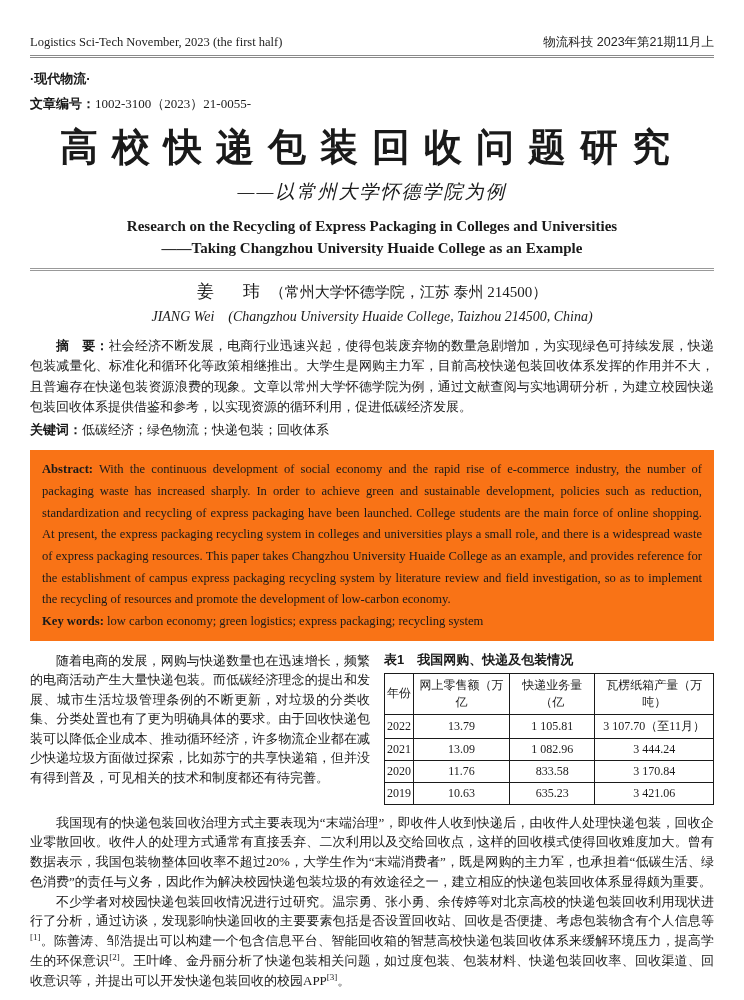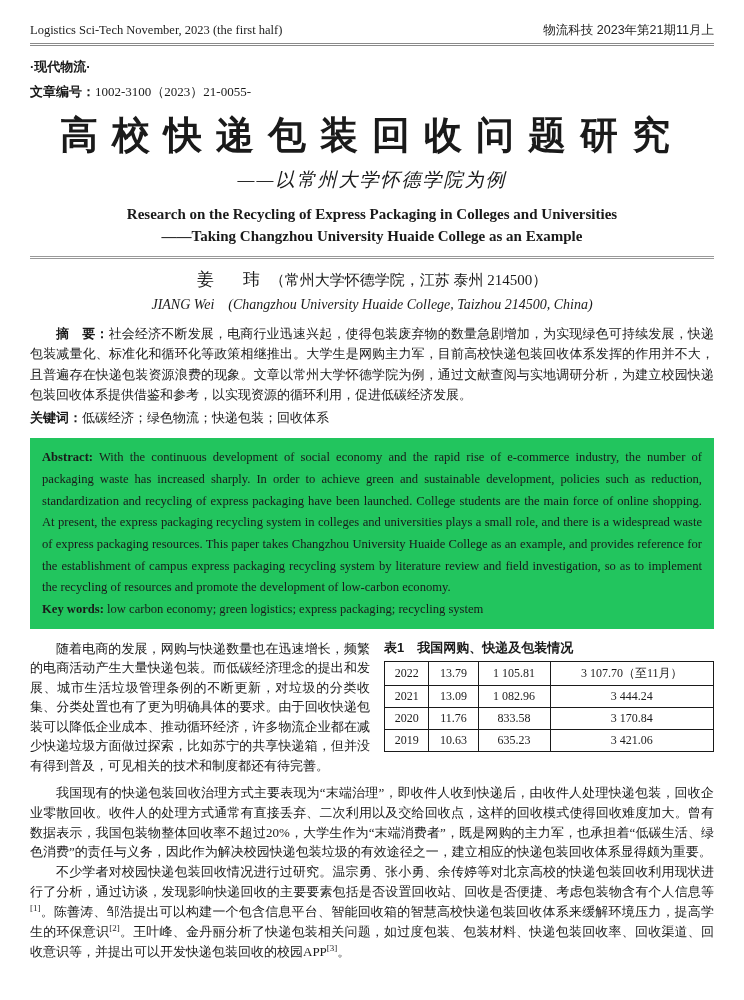--- a/index.html
+++ b/index.html
@@ -1,18 +1,18 @@
 <!DOCTYPE html>
 <html><head>
 <meta charset="utf-8">
 <style>
   * { margin:0; padding:0; box-sizing:border-box; }
   html,body { width:744px; height:1000px; background:#ffffff; color:#1a1a1a; overflow:hidden; }
   body { font-family:"Liberation Serif","DejaVu Serif",serif; }
-  .page { width:744px; height:859px; padding:22px 30px 0 30px; }
+  .page { width:744px; height:859px; padding:34px 30px 0 30px; }
 
   .hdr { display:flex; justify-content:space-between; align-items:baseline; font-size:12.5px; color:#222; }
   .hdr .en { font-family:"Liberation Serif","DejaVu Serif",serif; }
   .hdr .zh { font-family:"Liberation Sans","DejaVu Sans",sans-serif; font-size:12.5px; }
   .hdr-rule { margin-top:4px; height:3px; border-top:1px solid #8a8a8a; border-bottom:1px solid #8a8a8a; }
 
   .col-tag { margin-top:12px; font-family:"Liberation Sans","DejaVu Sans",sans-serif; font-weight:bold; font-size:13px; }
   .art-no { margin-top:7px; font-size:13px; }
   .art-no .lbl { font-family:"Liberation Sans","DejaVu Sans",sans-serif; font-weight:bold;text-align:right; }
 
@@ -26,21 +26,21 @@
   .author-zh .nm { font-size:17px; letter-spacing:6px; }
   .author-en { margin-top:5px; text-align:center; font-size:14px; font-style:italic; }
 
   .abs-zh { margin-top:10px; font-size:13px; line-height:1.58; text-align:justify; }
   .abs-zh .ind { text-indent:2em; }
   .lblb { font-family:"Liberation Sans","DejaVu Sans",sans-serif; font-weight:bold; font-style:normal; }
   .kw-line { margin-top:2px; font-size:13px; }
   .clc-line { margin-top:4px; font-size:13px; }
   .clc-line .sp { display:inline-block; width:22px; }
 
-  .abs-en { margin-top:10px; background:#22c55e; padding:9px 12px 8px 12px; font-size:12.6px; line-height:1.72; text-align:justify; }
+  .abs-en { margin-top:10px; background:#f97316; padding:9px 12px 8px 12px; font-size:12.6px; line-height:1.72; text-align:justify; }
   .abs-en .lble { font-weight:bold; }
 
   .two-col { margin-top:10px; display:flex; gap:14px; }
   .col-l { width:340px; font-size:13px; line-height:1.5; text-align:justify; }
   .col-l p { text-indent:2em; }
   .col-r { width:330px; }
   .tbl-cap { text-align:left; font-family:"Liberation Sans","DejaVu Sans",sans-serif; font-weight:bold; font-size:13px; margin-bottom:4px; }
   table { width:100%; border-collapse:collapse; font-size:12px; }
   th,td { border:1px solid #1a1a1a; text-align:center; padding:3px 2px; font-weight:normal; }
   table { border:1.5px solid #1a1a1a; }
@@ -96,20 +96,26 @@
   </div>
 
   <div class="two-col">
     <div class="col-l">
       <p>随着电商的发展，网购与快递数量也在迅速增长，频繁的电商活动产生大量快递包装。而低碳经济理念的提出和发展、城市生活垃圾管理条例的不断更新，对垃圾的分类收集、分类处置也有了更为明确具体的要求。由于回收快递包装可以降低企业成本、推动循环经济，许多物流企业都在减少快递垃圾方面做过探索，比如苏宁的共享快递箱，但并没有得到普及，可见相关的技术和制度都还有待完善。</p>
     </div>
     <div class="col-r">
       <div class="tbl-cap">表1　我国网购、快递及包装情况</div>
       <table>
         <tbody>
+            <tr>
+          <th>年份</th>
+          <th>网上零售额（万亿</th>
+          <th>快递业务量（亿</th>
+          <th>瓦楞纸箱产量（万吨）</th>
+        </tr>
         <tr>
           <td>2022</td>
           <td>13.79</td>
           <td>1 105.81</td>
           <td>3 107.70（至11月）</td>
         </tr>
         <tr>
           <td>2021</td>
           <td>13.09</td>
           <td>1 082.96</td>

